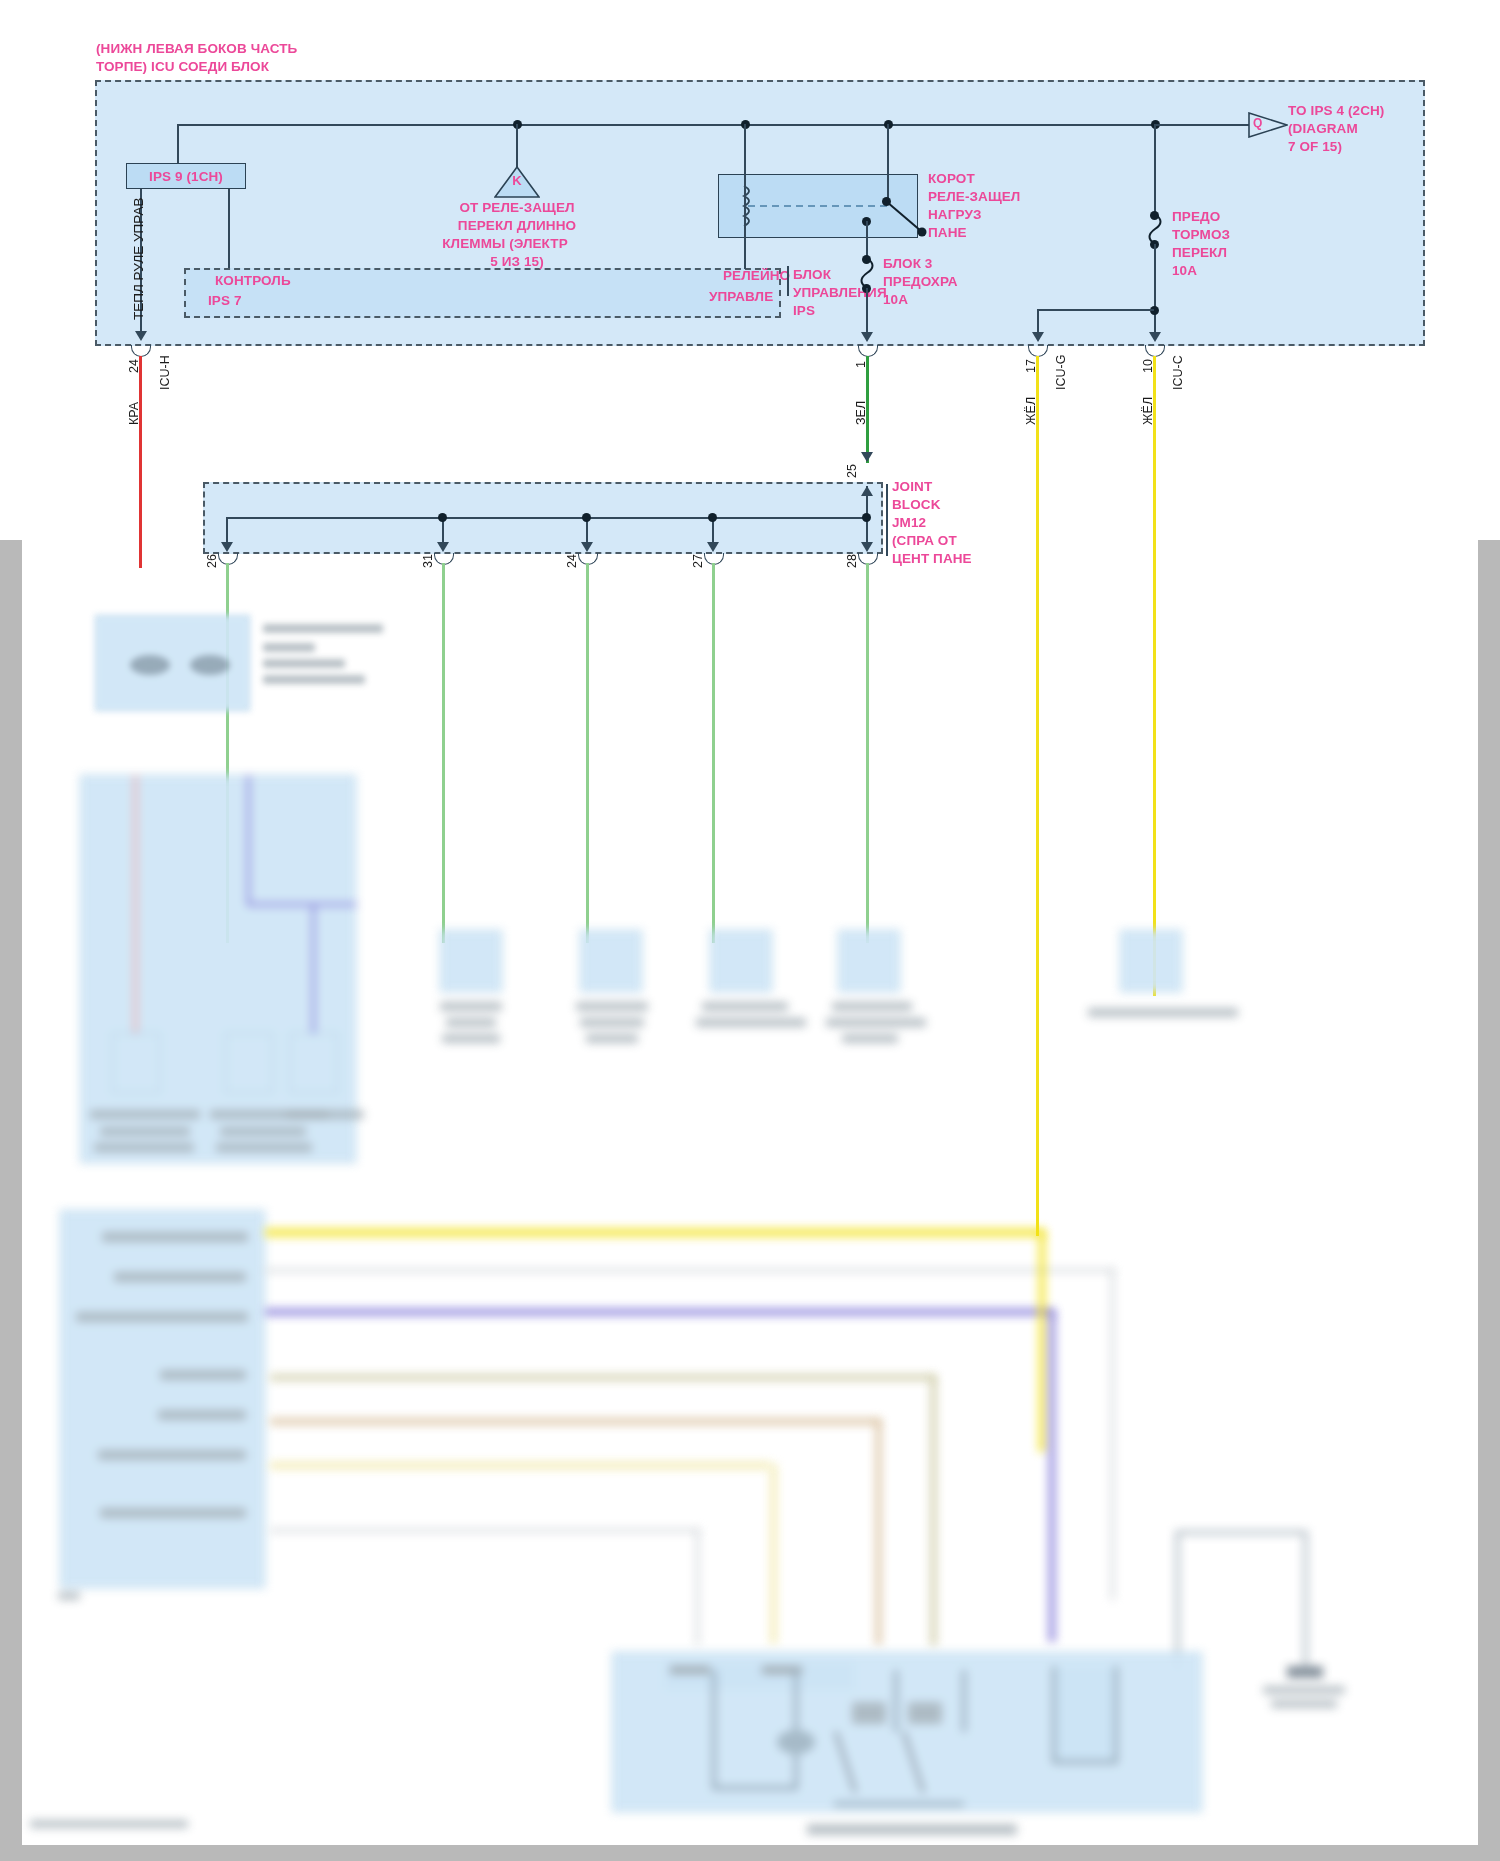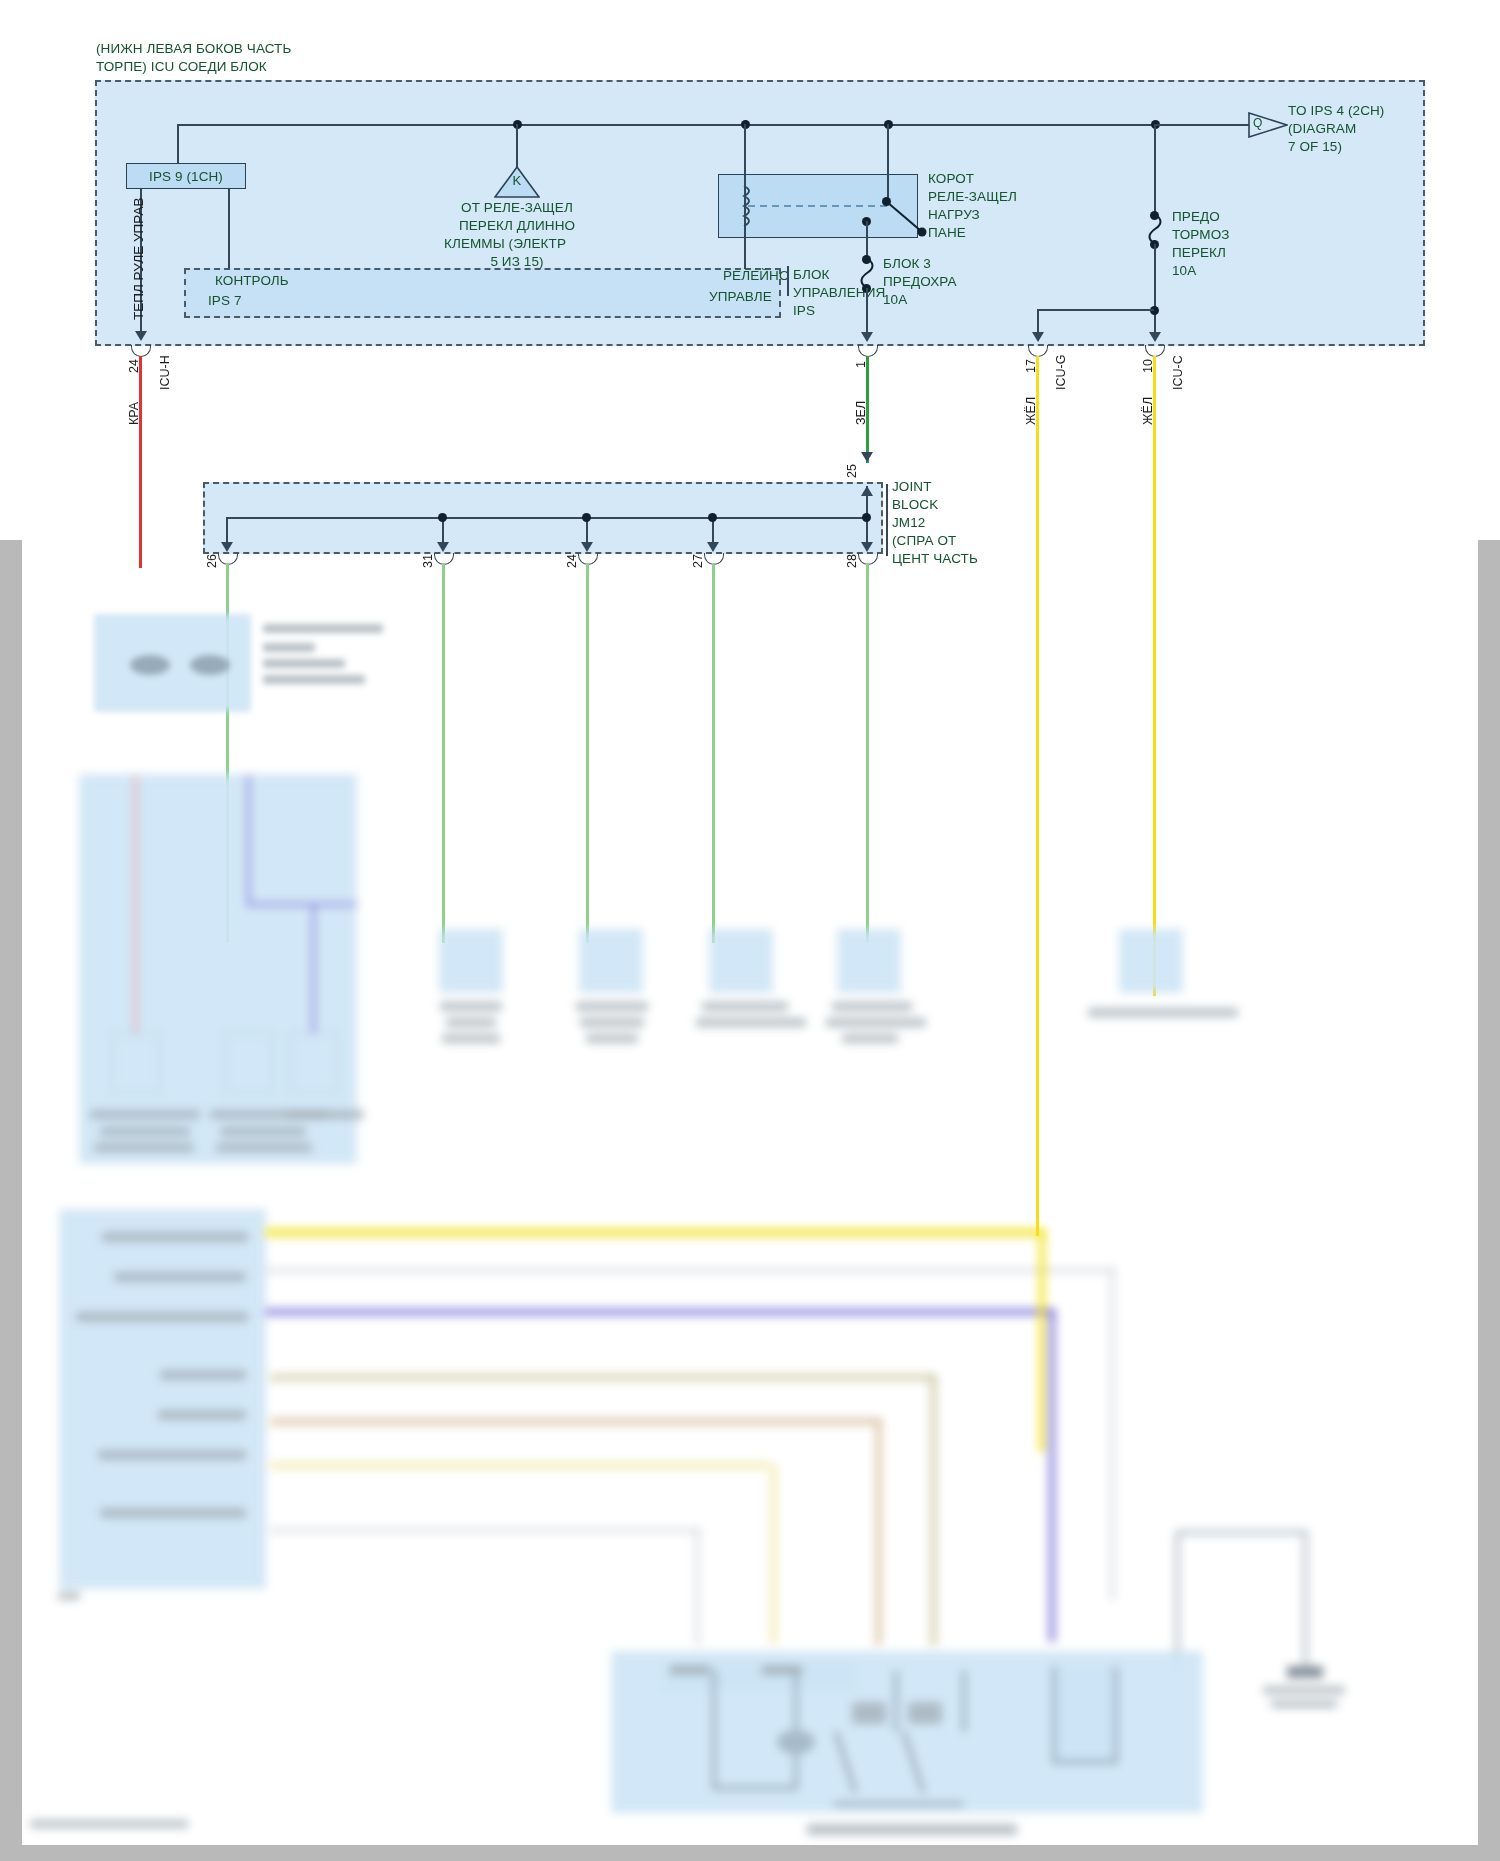--- a/index.html
+++ b/index.html
@@ -11,25 +11,26 @@
     position:relative;
     width:1500px;
     height:1861px;
     background:#ffffff;
     overflow:hidden;
   }
   
   .abs{position:absolute;}
   .txt{
     position:absolute;
-    color:#14532d;
+    color:#ec4899;
     font-size:13.5px;
     line-height:17px;
     white-space:pre;
     letter-spacing:.1px;
+    font-weight:bold;
   }
   .txt.c{text-align:center;}
   .vtxt{
     position:absolute;
     color:#1b1b1b;
     font-size:13.5px;
     white-space:nowrap;
     transform-origin:0 0;
     transform:rotate(-90deg);
   }
@@ -229,21 +230,21 @@
   <div class="dot" style="left:862px;top:513px;"></div>
 
   <div class="vl" style="left:886px;top:484px;height:18px;"></div>
   <div class="vl" style="left:886px;top:502px;height:18px;"></div>
   <div class="vl" style="left:886px;top:520px;height:18px;"></div>
   <div class="vl" style="left:886px;top:538px;height:18px;"></div>
   <div class="txt" style="left:892px;top:478px;">JOINT</div>
   <div class="txt" style="left:892px;top:496px;">BLOCK</div>
   <div class="txt" style="left:892px;top:514px;">JM12</div>
   <div class="txt" style="left:892px;top:532px;">(СПРА ОТ</div>
-  <div class="txt" style="left:892px;top:550px;">ЦЕНТ ЧАСТЬ</div>
+  <div class="txt" style="left:892px;top:550px;">ЦЕНТ ПАНЕ</div>
 
   <div class="vtxt" style="left:205px;top:568px;font-size:12.5px;">26</div>
   <div class="cupd" style="left:218px;top:553px;"></div>
   <div class="wire" style="left:226px;top:563px;height:380px;background:#8fd08f;"></div>
 
   <div class="vtxt" style="left:421px;top:568px;font-size:12.5px;">31</div>
   <div class="cupd" style="left:434px;top:553px;"></div>
   <div class="wire" style="left:442px;top:563px;height:380px;background:#8fd08f;"></div>
 
   <div class="vtxt" style="left:565px;top:568px;font-size:12.5px;">24</div>

